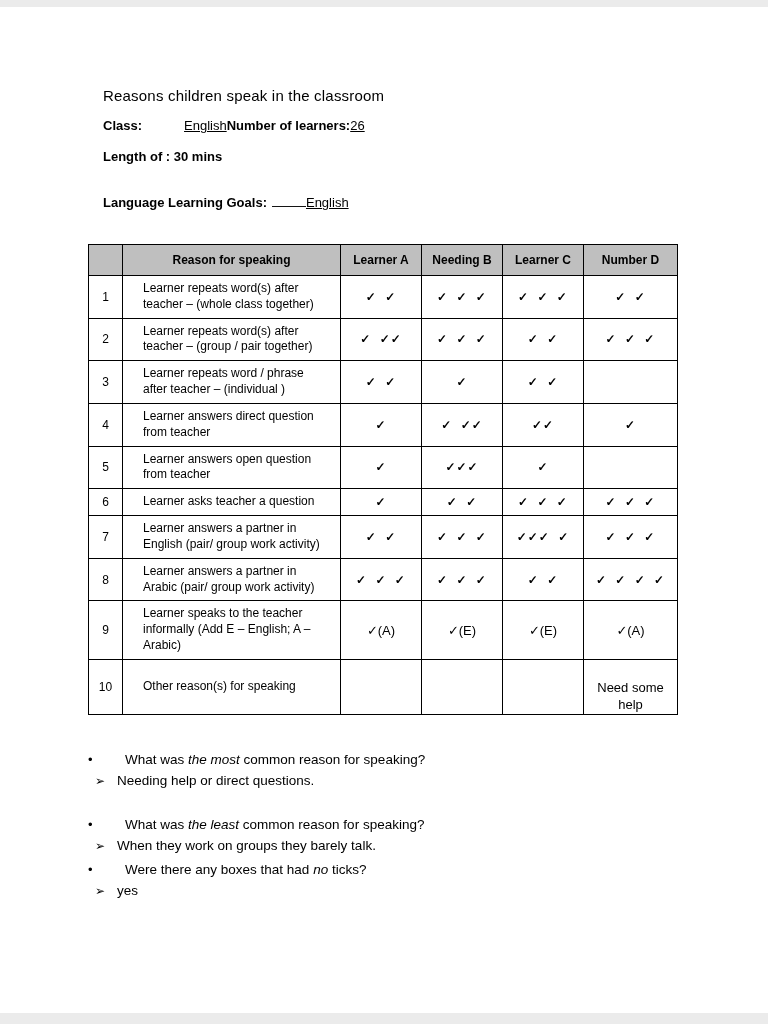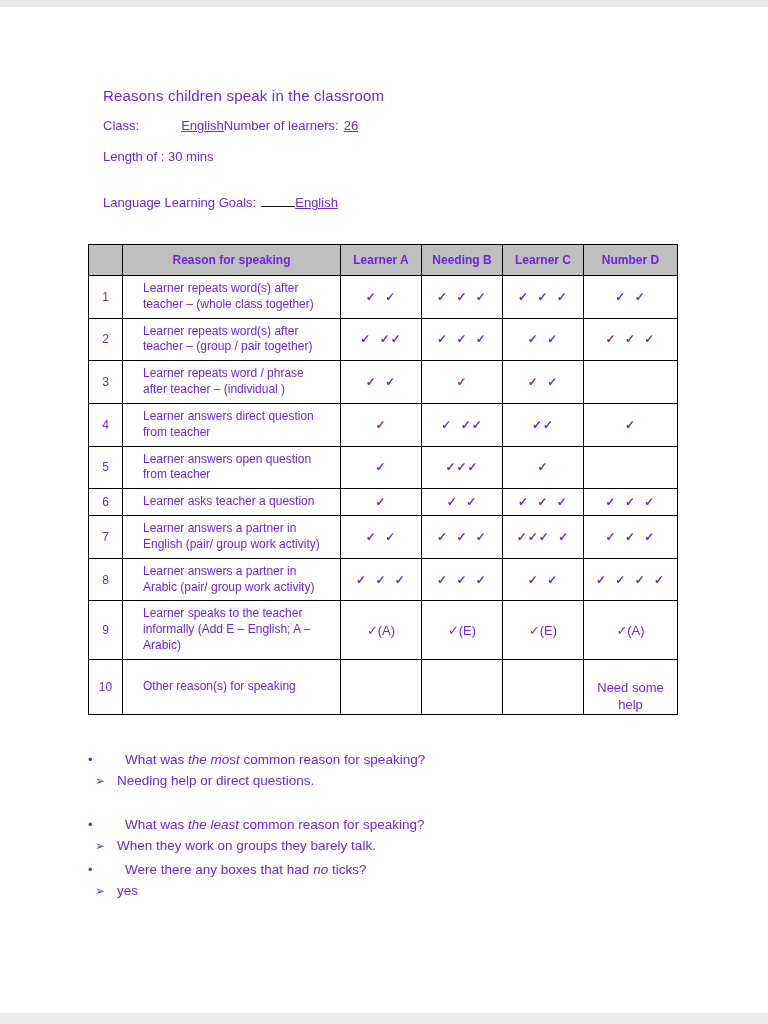--- a/index.html
+++ b/index.html
@@ -1,35 +1,35 @@
 <!DOCTYPE html>
 <html><head>
 <meta charset="utf-8">
 <style>
   * { margin:0; padding:0; box-sizing:border-box; }
   html,body { background:#ffffff; }
   .page {
     position:relative; width:768px; height:1024px; margin:0 auto;
-    background:#ffffff; font-family:"Liberation Sans", sans-serif; color:#6d28d9;
+    background:#ffffff; font-family:"Liberation Sans", sans-serif; color:#000000;
     overflow:hidden;
   }
   .edge-top { position:absolute; top:0; left:0; right:0; height:7px; background:#ebebeb; }
   .edge-bottom { position:absolute; bottom:0; left:0; right:0; height:11px; background:#ebebeb; }
 
   .title { position:absolute; left:103px; top:87px; font-size:15px; font-weight:400; letter-spacing:0.2px; }
 
   .meta { position:absolute; left:103px; font-size:13px; white-space:nowrap; }
   .meta-1 { top:118px; }
   .meta-2 { top:149px; }
   .meta-3 { top:194px;text-align:right; }
-  .b { font-weight:400; }
+  .b { font-weight:700; }
   .u { text-decoration:underline; }
   .ml-class-value { margin-left:42px; }
   .ml-learners-label { }
-  .ml-learners-value { margin-left:5px; }
+  .ml-learners-value { }
   .goals-blank { display:inline-block; width:34px; border-bottom:1px solid #141414; margin-left:5px; height:13px; vertical-align:baseline; }
 
   .tbl-wrap { position:absolute; left:88px; top:244px; }
   table { border-collapse:collapse; width:589px; table-layout:fixed; }
   th, td { border:1px solid #000; vertical-align:middle; }
   th {
     background:#bfbfbf; font-size:12px; font-weight:700; height:18px;
     padding:8px 4px; text-align:center;
   }
   th.h-reason { text-align:center; }

